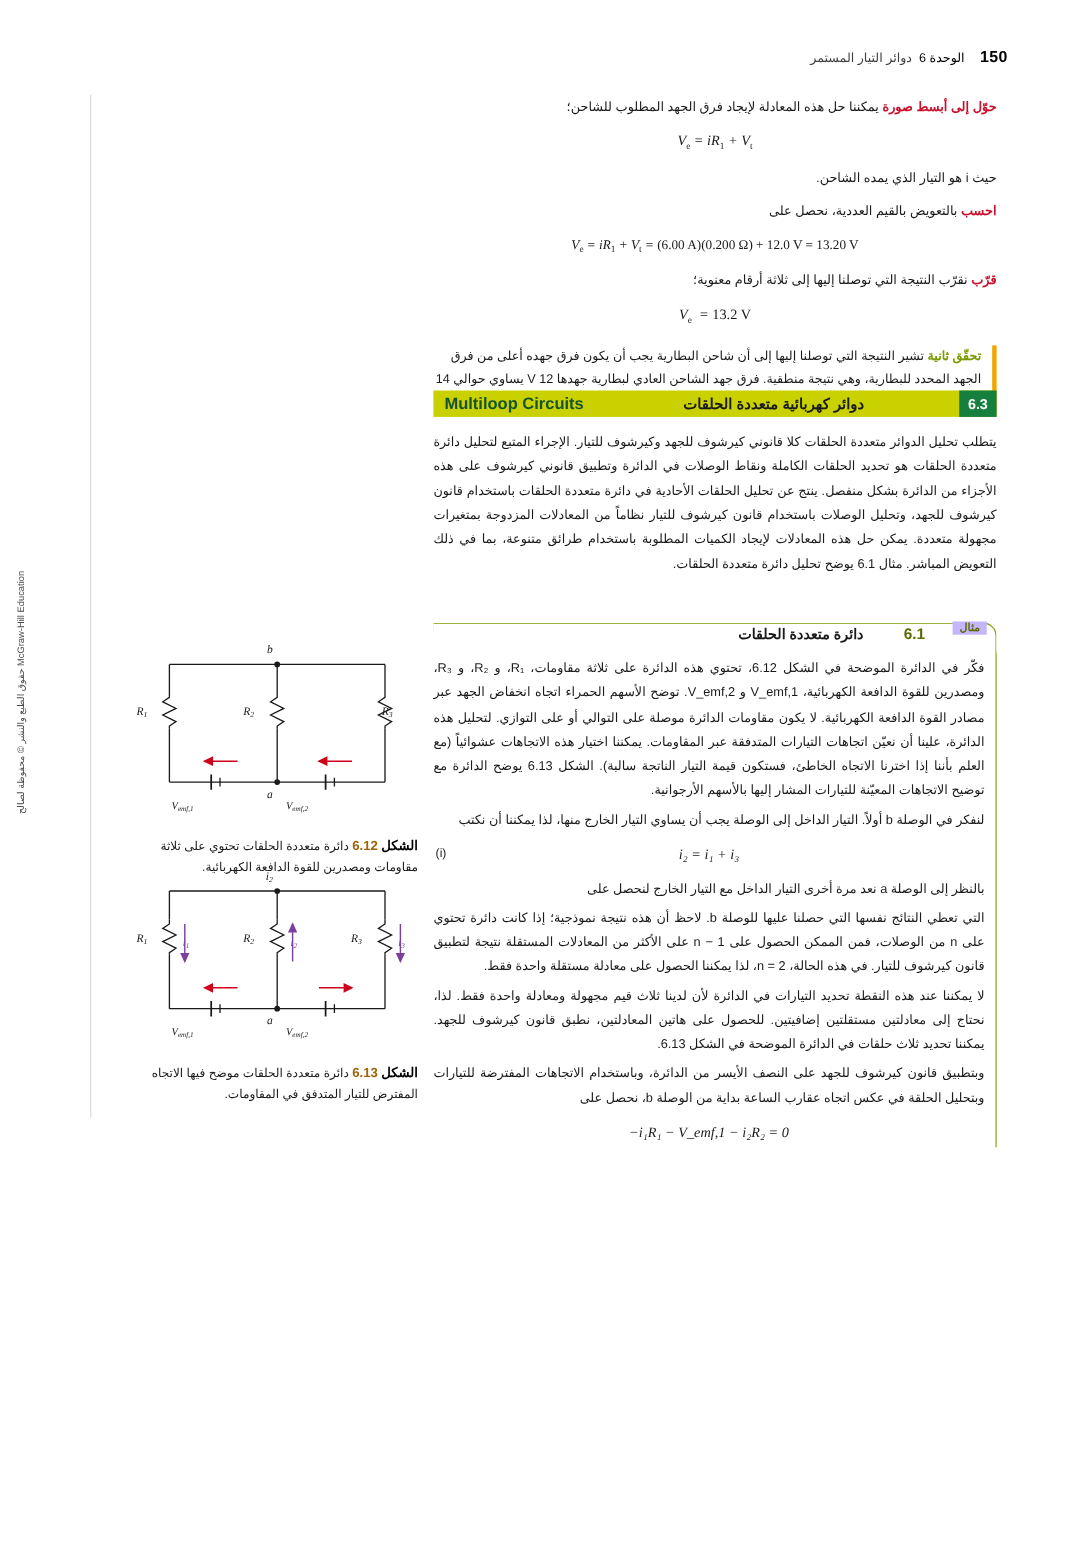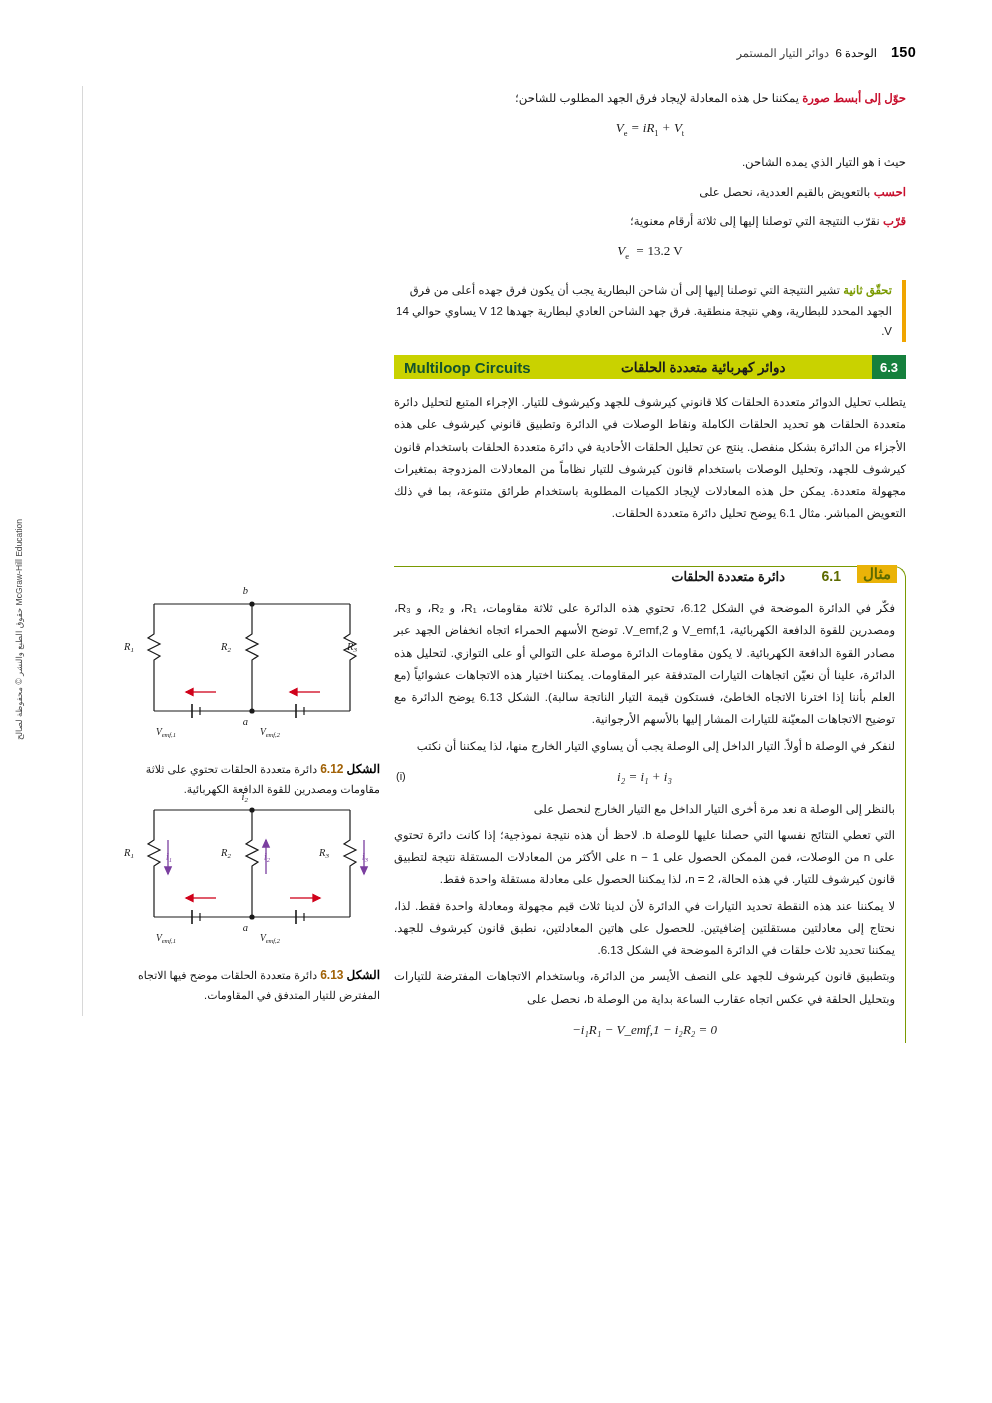--- a/index.html
+++ b/index.html
@@ -174,24 +174,24 @@
     position: relative;
     height: 26px;
     border-top: 1.4px solid #7a9a01;
     border-right: 1.4px solid #7a9a01;
     border-top-right-radius: 12px;
   }
   .ex-header .ex-label {
     position: absolute;
     top: -2px;
     right: 8px;
-    font-size: 15px;
+    font-size: 10px;
     font-weight: bold;
     color: #5d6b00;
-    background: #eab308;
+    background: #c4b5fd;
     padding: 0 6px;
   }
   .ex-header .ex-num {
     position: absolute;
     top: 1px;
     right: 64px;
     font-size: 14px;
     font-weight: bold;
     color: #5d6b00;
     direction: ltr;
@@ -305,20 +305,23 @@
     </p>
     <div class="eq">
       V<sub>e</sub> = iR<sub>1</sub> + V<sub>t</sub>
     </div>
     <p class="sol-line">حيث i هو التيار الذي يمده الشاحن.</p>
 
     <p class="sol-line" style="margin-top:10px">
       <span class="kw">احسب</span>
       <span>بالتعويض بالقيم العددية، نحصل على</span>
     </p>
+    <div class="eq eq-small">
+      V<sub>e</sub> = iR<sub>1</sub> + V<sub>t</sub> = <span class="up">(6.00 A)</span><span class="up">(0.200 Ω)</span> <span class="up">+ 12.0 V = 13.20 V</span>
+    </div>
 
     <p class="sol-line" style="margin-top:8px">
       <span class="kw">قرّب</span>
       <span>نقرّب النتيجة التي توصلنا إليها إلى ثلاثة أرقام معنوية؛</span>
     </p>
     <div class="eq">
       V<sub>e</sub> &nbsp;= <span class="up">13.2 V</span>
     </div>
 
     <div class="check-box">

